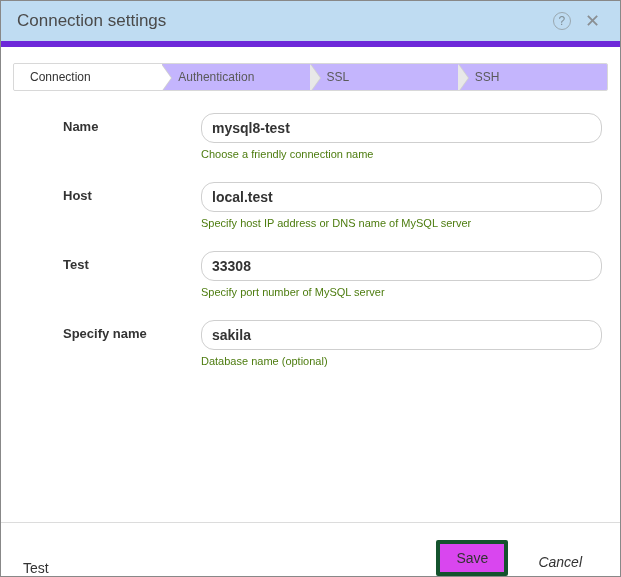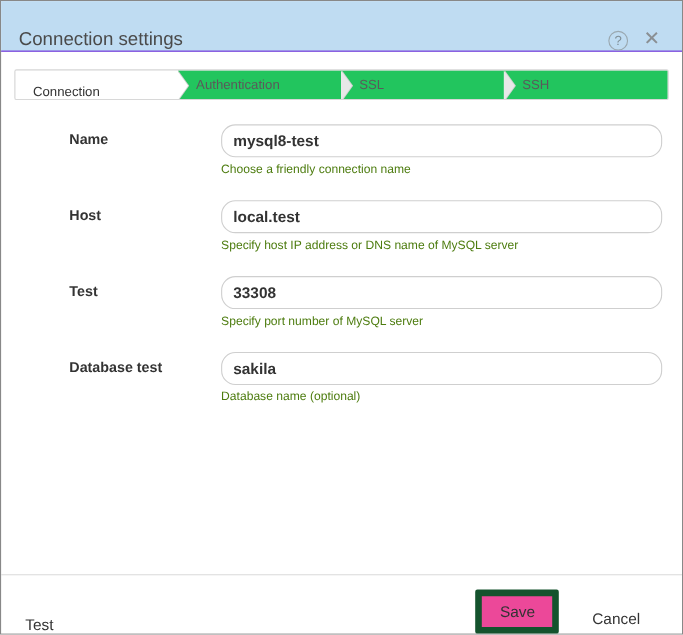--- a/index.html
+++ b/index.html
@@ -15,23 +15,23 @@
     .dialog {
       display: flex;
       flex-direction: column;
       height: 100%;
       border: 1px solid #888;
     }
     .titlebar {
       background: #bfdcf2;
       height: 46px;
       display: flex;
-      align-items: flex-end;
+      align-items: center;
       padding: 0 16px;
-      border-bottom: 1px solid #6d28d9;
+      border-bottom: 6px solid #6d28d9;
     }
     .titlebar .title {
       font-size: 17px;
       color: #4a4a4a;
       flex: 1;
     }
     .titlebar .help-icon {
       width: 18px;
       height: 18px;
       border: 1.5px solid #9aa8b0;
@@ -62,26 +62,25 @@
     }
     .tab {
       position: relative;
       flex: 1;
       display: flex;
       align-items: center;
       padding: 0 16px;
       font-size: 12px;
       color: #5a5a5a;
       cursor: pointer;
-      background: #22c55e;
+      background: #c4b5fd;
     }
     .tab.active {
       background: #fff;
       color: #333;
-      align-items: flex-end;
     }
     .tab:not(:last-child)::after {
       content: "";
       position: absolute;
       right: -9px;
       top: 0;
       width: 0;
       height: 0;
       border-top: 14px solid transparent;
       border-bottom: 14px solid transparent;
@@ -154,28 +153,29 @@
       cursor: pointer;
     }
     .footer .spacer { flex: 1; }
     .footer .btn {
       font-size: 14px;
       padding: 6px 16px;
       cursor: pointer;
       color: #333;
     }
     .footer .save-btn {
-      border: 6px solid #14532d;
+      border: 4px solid #14532d;
       border-radius: 2px;
-      background: #ec4899;
+      background: #d946ef;
       margin-right: 14px;
     }
     .footer .cancel-btn {
       border: none;
       background: transparent;
+      font-style: italic;
     }
   </style>
 </head>
 <body>
 
 <div class="dialog">
 
   <div class="titlebar">
     <div class="title">Connection settings</div>
     <div class="help-icon">?</div>
@@ -217,21 +217,21 @@
 
     <div class="field">
       <div class="field-label">Test</div>
       <div class="field-body">
         <input type="text" value="33308" style="">
         <div class="field-hint">Specify port number of MySQL server</div>
       </div>
     </div>
 
     <div class="field">
-      <div class="field-label">Database test</div>
+      <div class="field-label">Specify name</div>
       <div class="field-body">
         <input type="text" value="sakila" style="">
         <div class="field-hint">Database name (optional)</div>
       </div>
     </div>
 
   </div>
 
   <div class="footer">
     <span class="test-link">Test</span>

